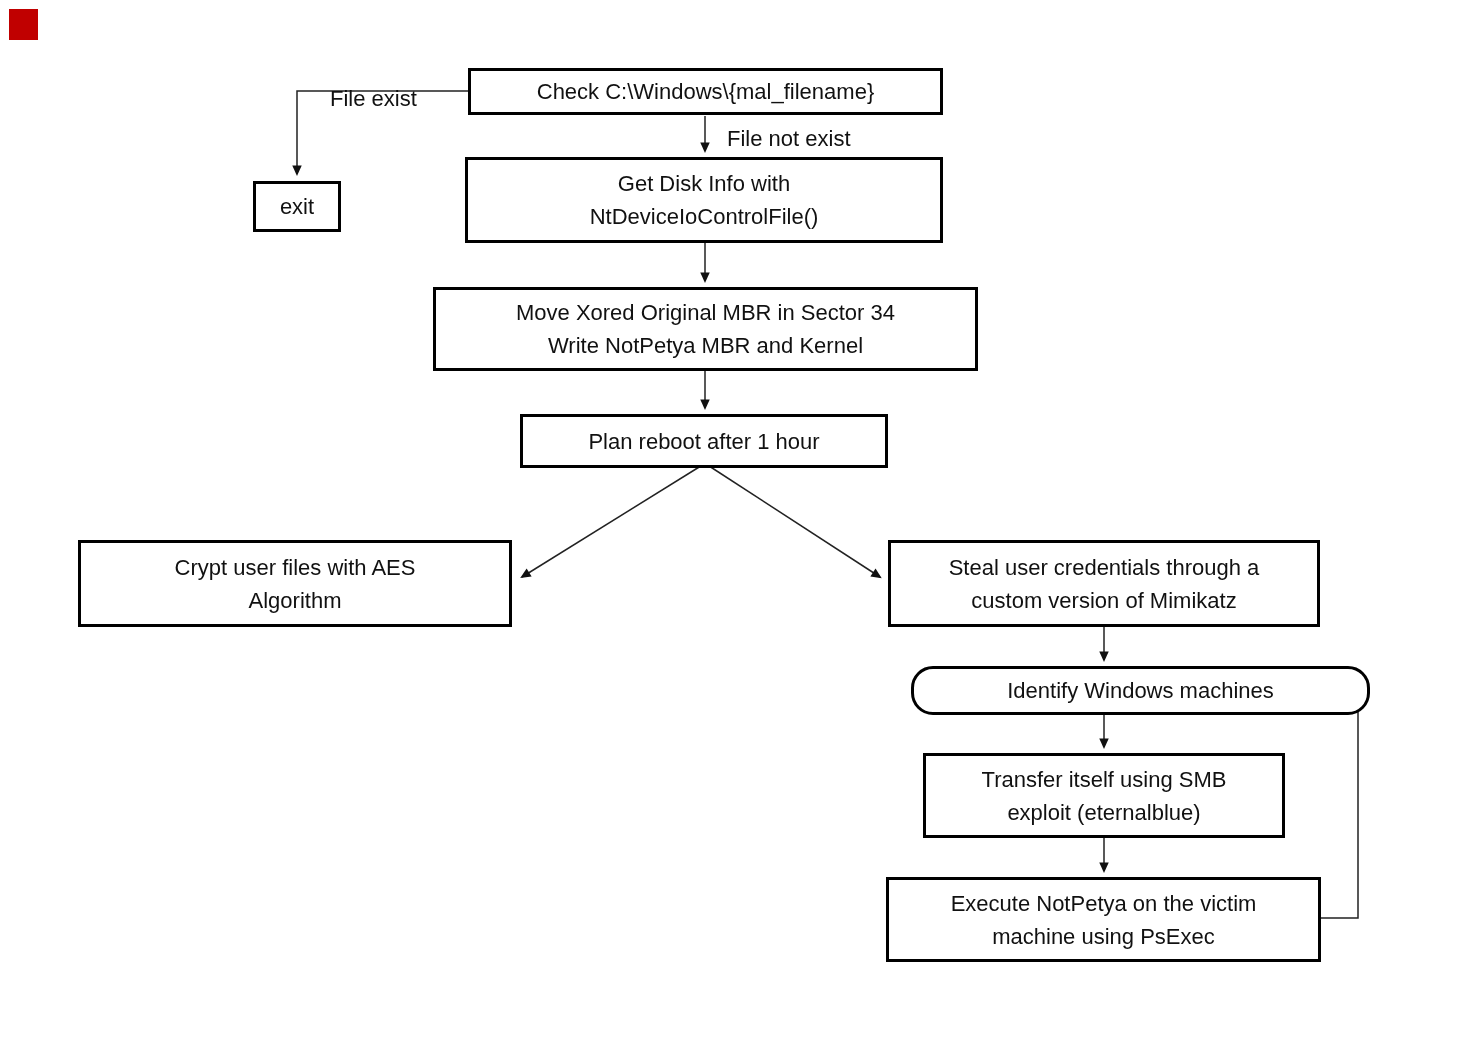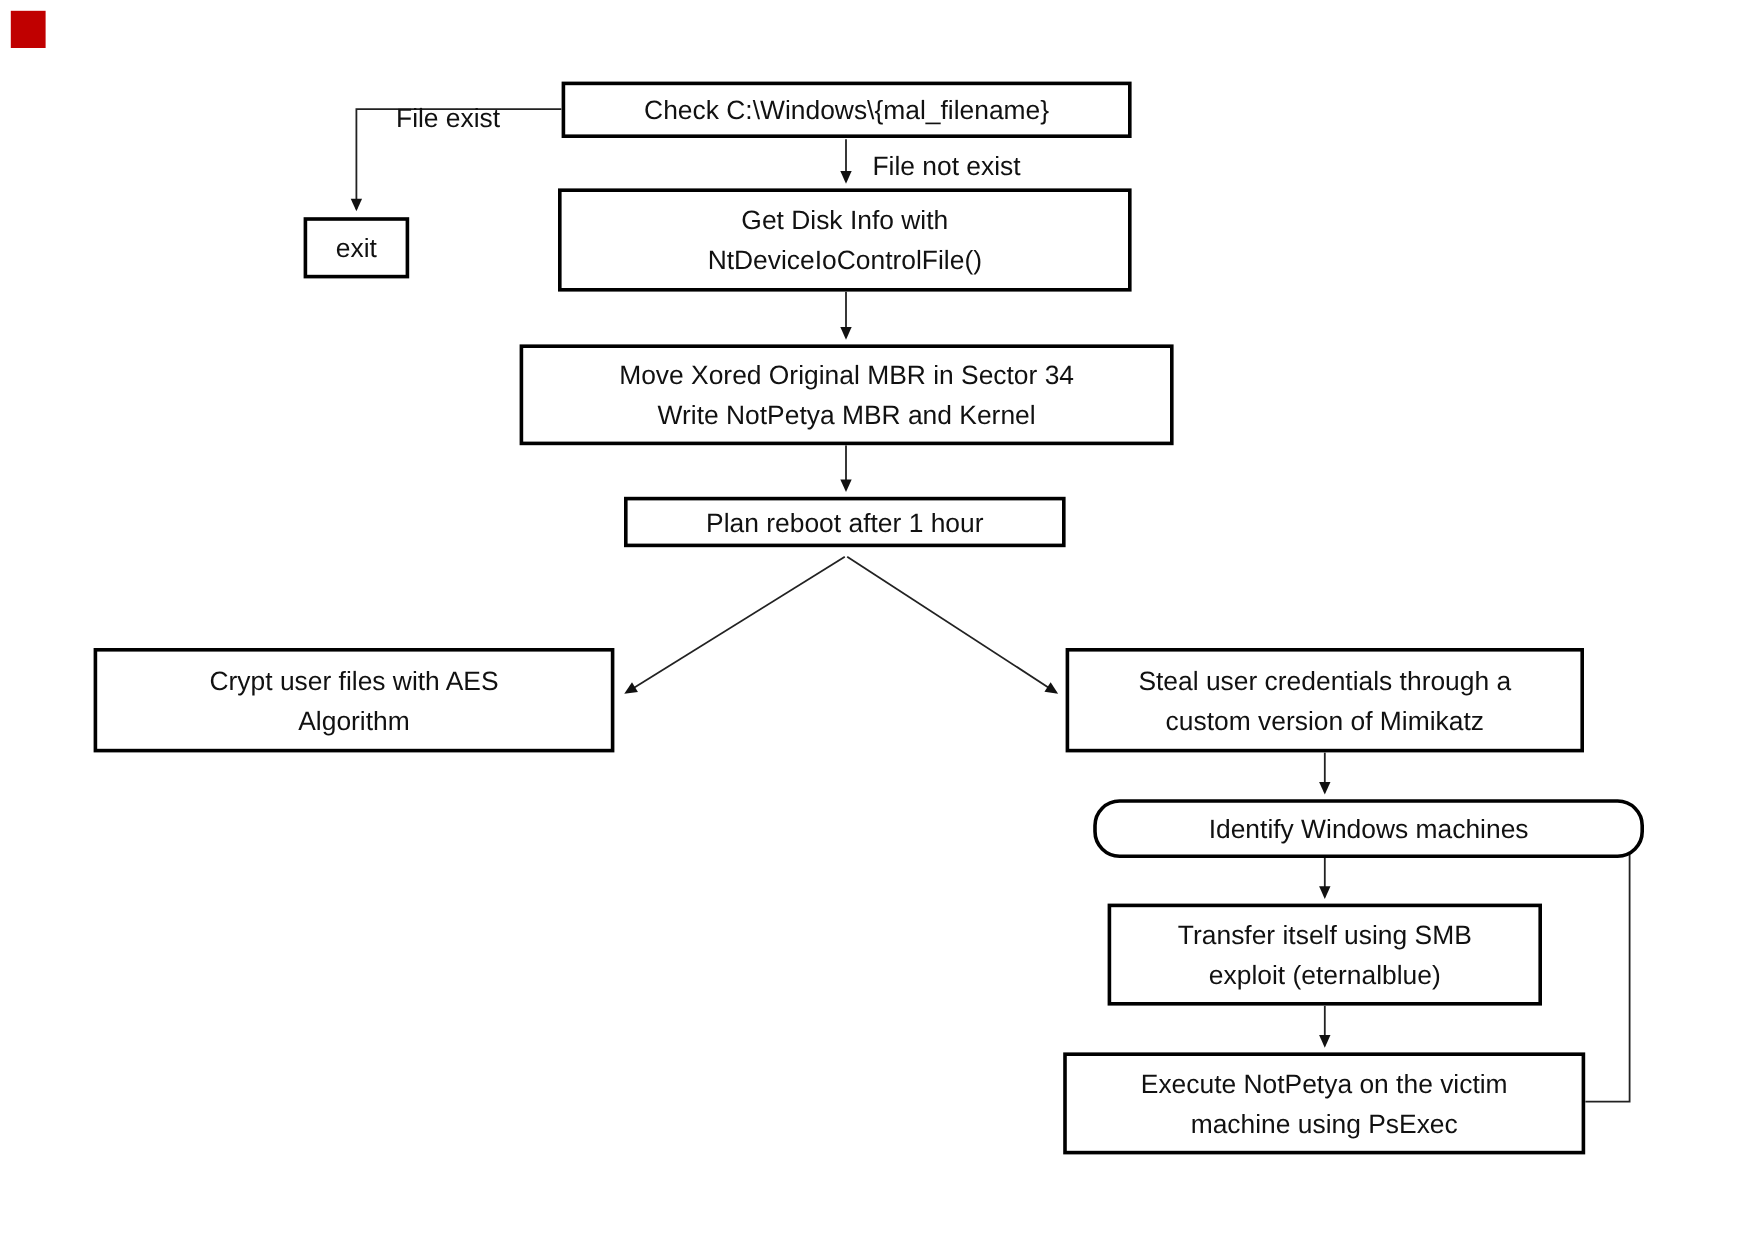--- a/index.html
+++ b/index.html
@@ -97,21 +97,21 @@
   <div class="node" style="left:468px; top:68px; width:475px; height:47px;">Check C:\Windows\{mal_filename}</div>
 
   <div class="node" style="left:253px; top:181px; width:88px; height:51px;">exit</div>
 
   <div class="node" style="left:465px; top:157px; width:478px; height:86px;">Get Disk Info with
 NtDeviceIoControlFile()</div>
 
   <div class="node" style="left:433px; top:287px; width:545px; height:84px;">Move Xored Original MBR in Sector 34
 Write NotPetya MBR and Kernel</div>
 
-  <div class="node" style="left:520px; top:414px; width:368px; height:42px;">Plan reboot after 1 hour</div>
+  <div class="node" style="left:520px; top:414px; width:368px; height:54px;">Plan reboot after 1 hour</div>
 
   <div class="node" style="left:78px; top:540px; width:434px; height:87px;">Crypt user files with AES
 Algorithm</div>
 
   <div class="node" style="left:888px; top:540px; width:432px; height:87px;">Steal user credentials through a
 custom version of Mimikatz</div>
 
   <div class="node" style="left:911px; top:666px; width:459px; height:49px;border-radius:22px;">Identify Windows machines</div>
 
   <div class="node" style="left:923px; top:753px; width:362px; height:85px;">Transfer itself using SMB

